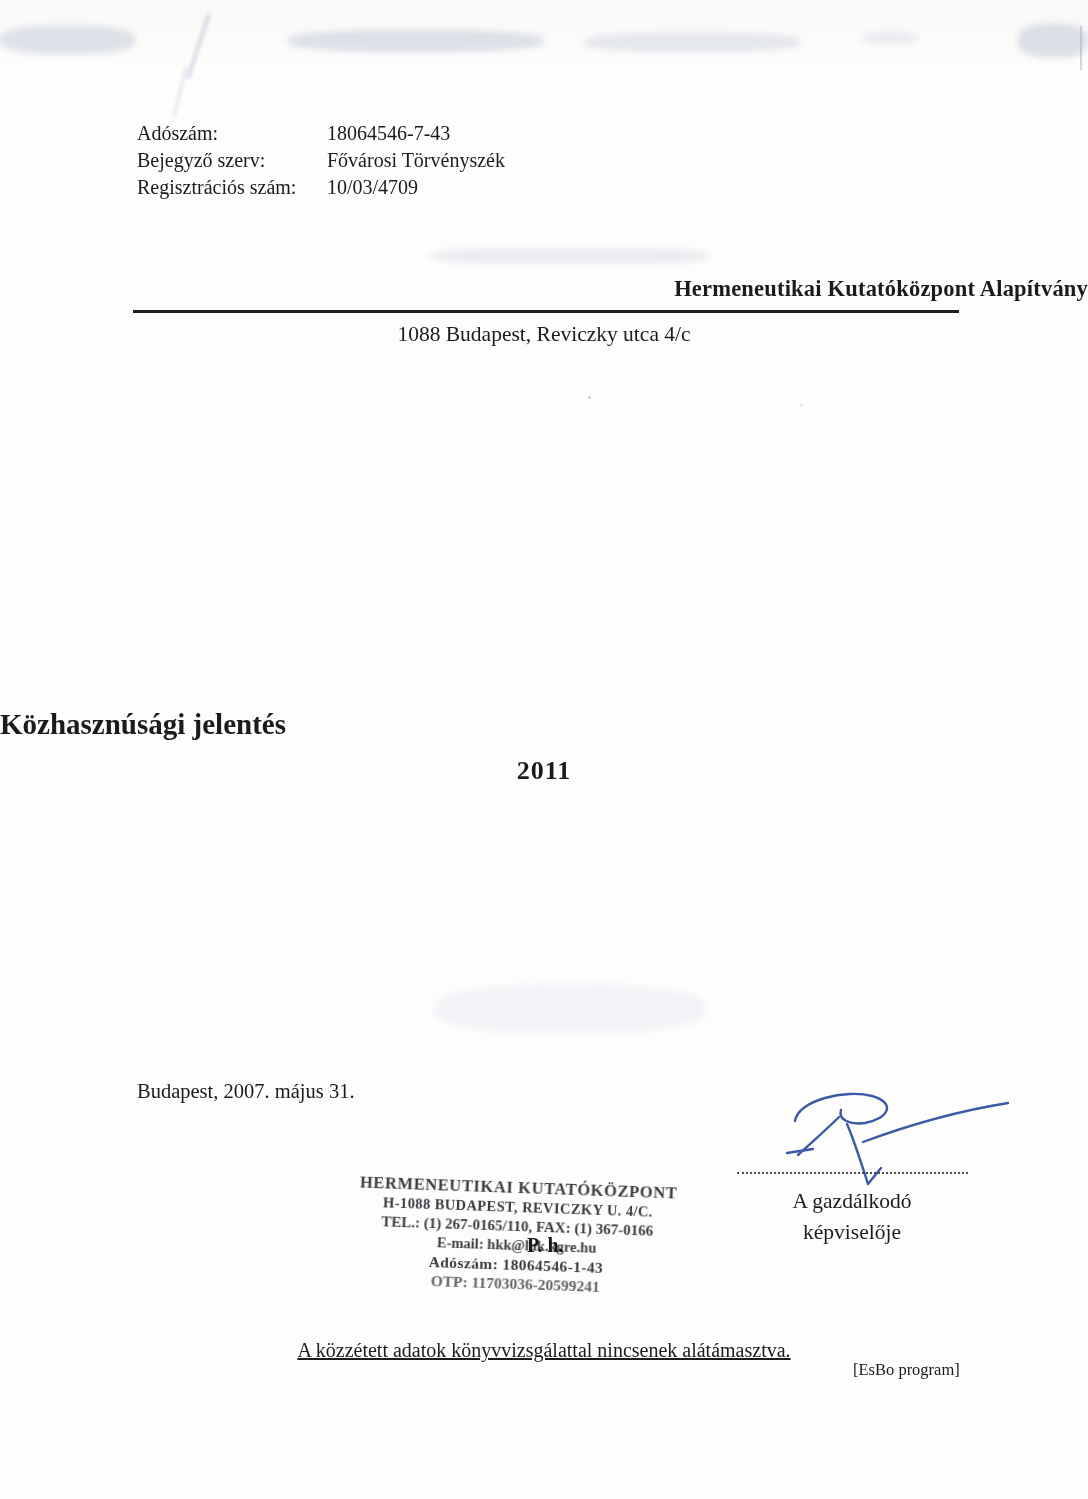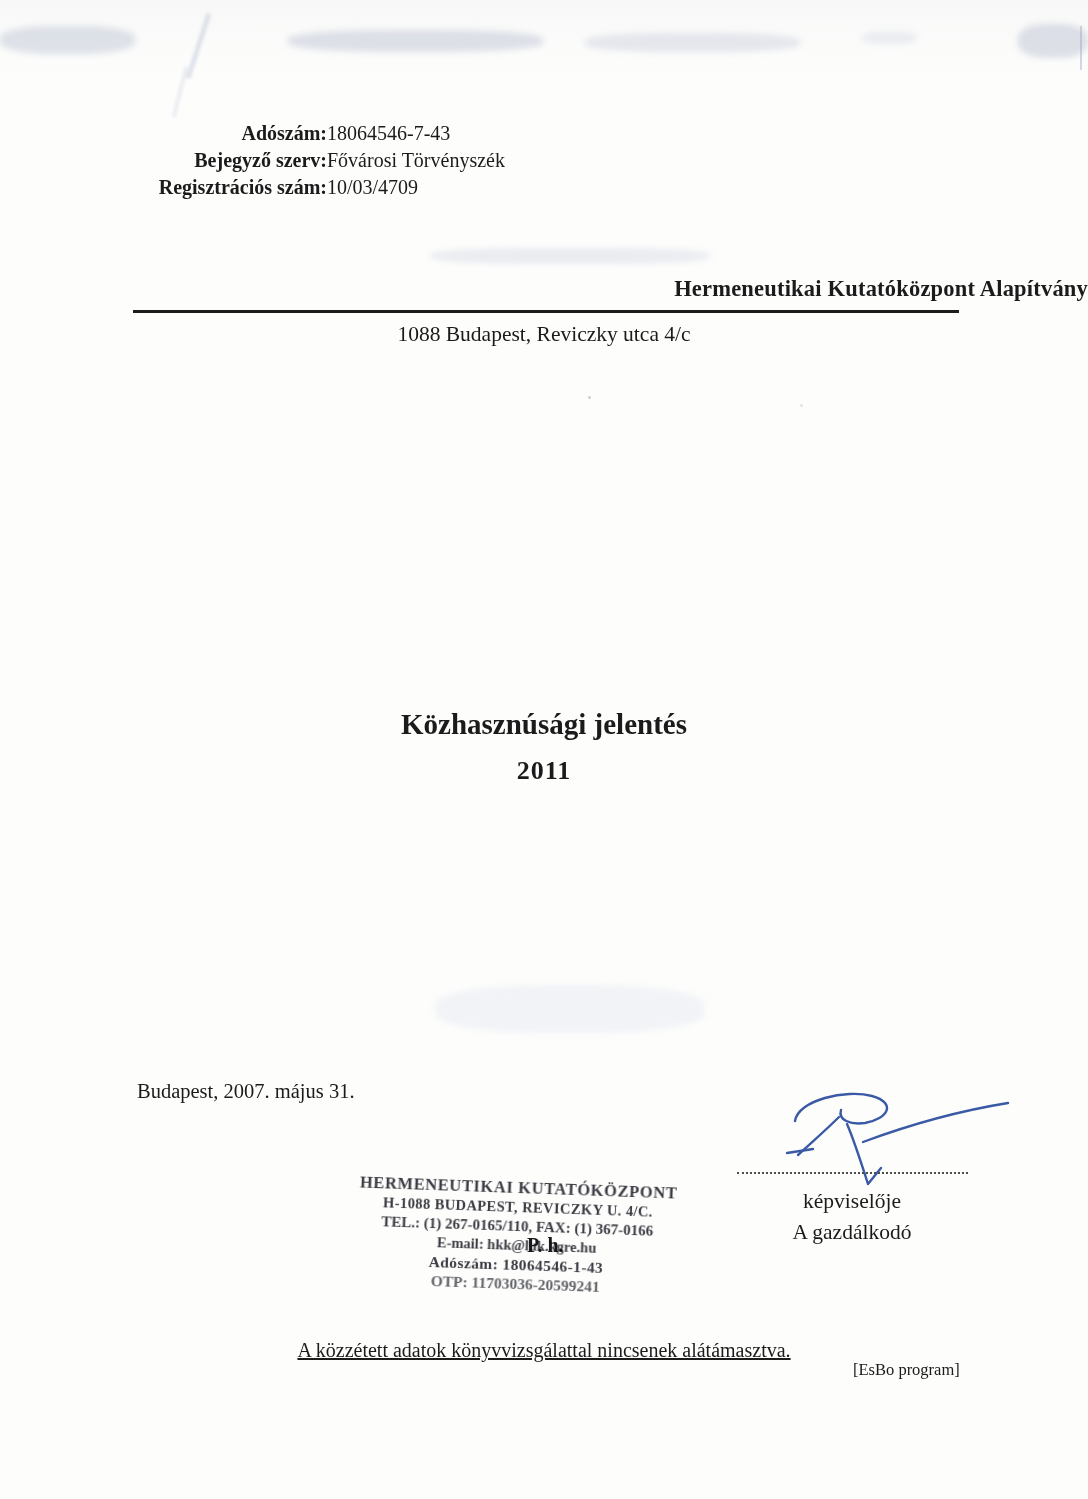--- a/index.html
+++ b/index.html
@@ -24,41 +24,41 @@
   
   .meta-grid {
     position: absolute;
     left: 137px; top: 120px;
     display: grid;
     grid-template-columns: 190px auto;
     font-size: 20px;
     line-height: 27px;
     white-space: nowrap;
   }
-  .meta-grid .lbl { font-weight: 700; text-align: right; }
+  .meta-grid .lbl { font-weight: 400; }
 
   
   .org-name {
     position: absolute; top: 276px; left: 0; width: 100%;
     text-align: right; font-size: 22.5px; font-weight: 700;
     letter-spacing: 0.2px;
   }
   .org-rule {
     position: absolute; top: 310px; left: 133px; width: 826px;
     height: 2.5px; background: #1d1d1d;
   }
   .org-address {
     position: absolute; top: 322px; left: 0; width: 100%;
     text-align: center; font-size: 21.5px;
   }
 
   
   .doc-title {
     position: absolute; top: 708px; left: 0; width: 100%;
-    text-align: center; font-size: 29px; font-weight: 700;
+    text-align: left; font-size: 29px; font-weight: 700;
   }
   .doc-year {
     position: absolute; top: 756px; left: 0; width: 100%;
     text-align: center; font-size: 26px; font-weight: 700;
     letter-spacing: 1px;
   }
 
   
   .period-grid {
     position: absolute;
@@ -171,20 +171,20 @@
     <g fill="none" stroke="#3a5aa5" stroke-width="2.4" stroke-linecap="round" stroke-linejoin="round">
       <path d="M 67 41 C 70 20, 118 9, 144 16 C 169 23, 160 39, 137 43 C 122 45, 110 40, 113 30"></path>
       <path d="M 119 44 C 126 60, 133 82, 140 104 L 153 88"></path>
       <path d="M 135 62 C 170 49, 224 32, 280 23"></path>
       <path d="M 70 75 C 84 62, 98 50, 111 37"></path>
       <path d="M 59 73 L 85 69"></path>
     </g>
   </svg>
   <div class="sign-line"></div>
   <div class="sign-caption">
+    <div>A gazdálkodó</div>
     <div>képviselője</div>
-    <div>A gazdálkodó</div>
   </div>
 
   <div class="disclaimer">A közzétett adatok könyvvizsgálattal nincsenek alátámasztva.</div>
   <div class="program-tag">[EsBo program]</div>
 
 </div>
 
 </body></html>

